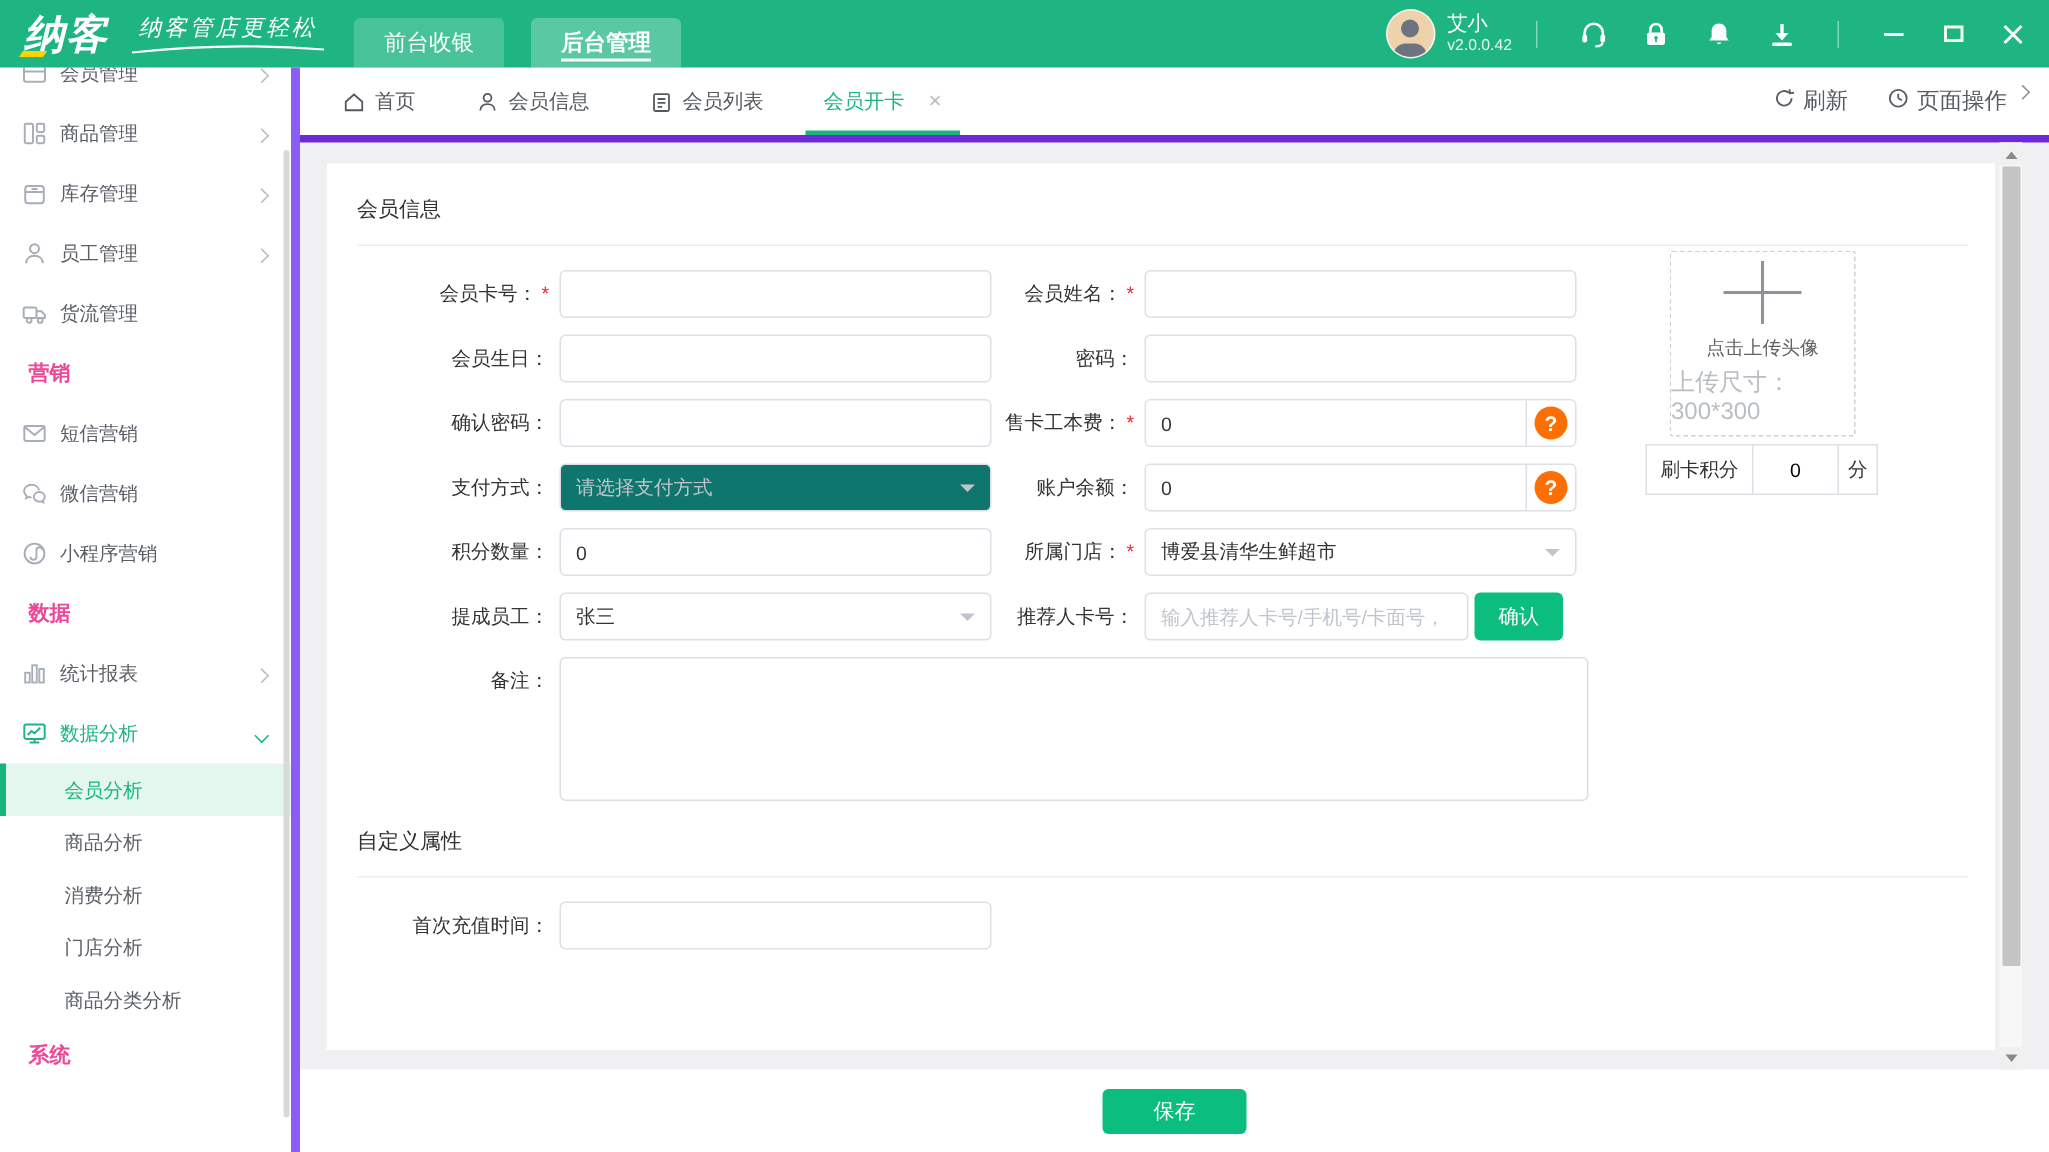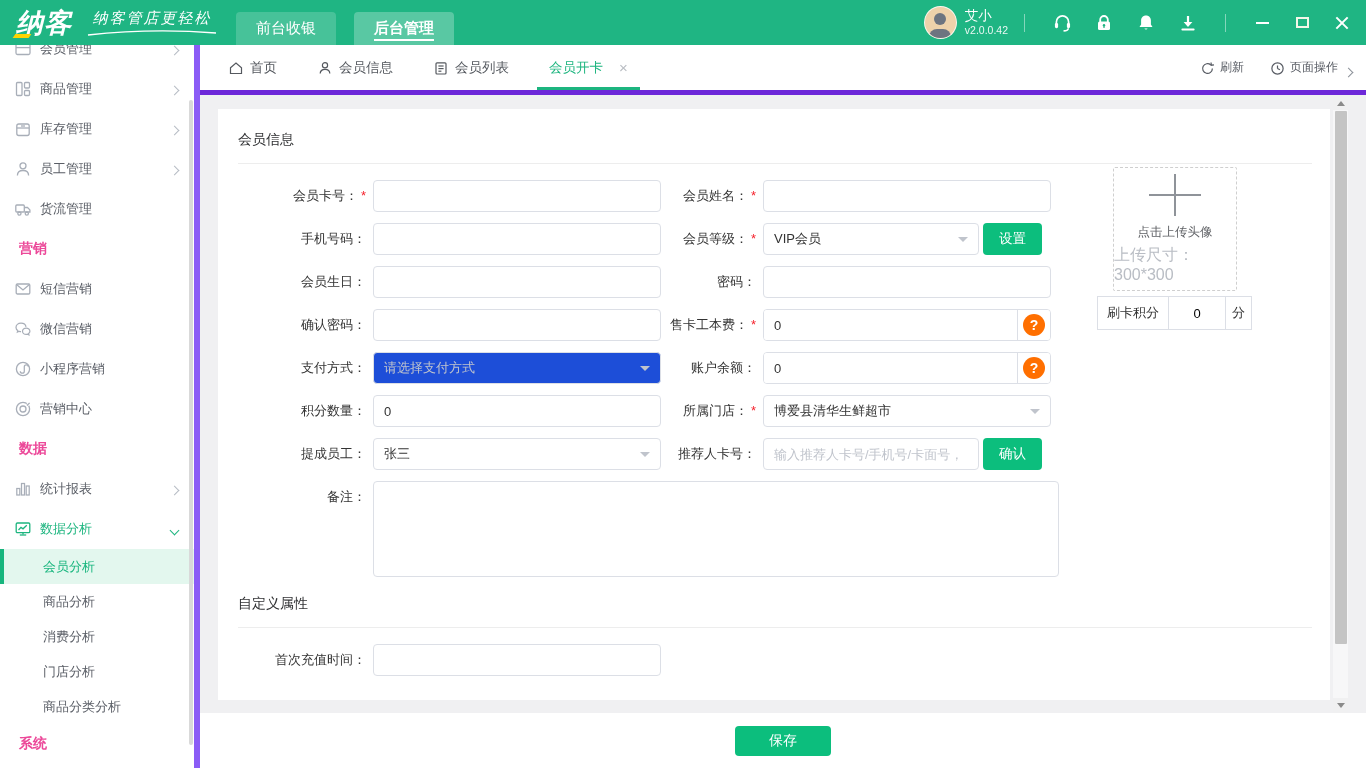--- a/index.html
+++ b/index.html
@@ -50,21 +50,21 @@
 
   .main { flex:1; display:flex; flex-direction:column; min-width:0; }
 
   
   .tabbar { height:50px; background:#fff; border-bottom:5px solid #6d28d9; display:flex; align-items:center; padding-left:28px; flex-shrink:0; }
   .tab { height:100%; display:flex; align-items:center; gap:6px; margin-right:40px; color:#55595f; cursor:pointer; position:relative; font-size:13.5px; }
   .tab.active { color:#1db57f; }
   .tab.active::after { content:''; position:absolute; left:-12px; right:-12px; bottom:0; height:3px; background:#1cb57f; }
   .tab .close { color:#b9bdc3; font-size:15px; margin-left:10px; cursor:pointer; }
   .tab-actions { margin-left:auto; display:flex; align-items:center; gap:26px; padding-right:14px; color:#575b63; }
-  .tab-action { display:flex; align-items:flex-end; gap:5px; cursor:pointer; font-size:12px; }
+  .tab-action { display:flex; align-items:flex-start; gap:5px; cursor:pointer; font-size:15px; }
   .chev-r { display:inline-block; width:7px; height:7px; border-right:1.6px solid #8b9098; border-bottom:1.6px solid #8b9098; transform:rotate(-45deg); margin-left:2px; }
 
   
   .content { flex:1; padding:14px 36px 13px 18px; position:relative; min-height:0; }
   .panel { background:#fff; height:100%; padding:22px 0 0 20px; position:relative; overflow:hidden; }
   .sec-title { font-size:14px; color:#303133; }
   .divider { height:1px; background:#ededed; margin:14px 18px 16px 0; }
 
   .frow { display:flex; align-items:center; margin-bottom:11px; }
   .frow.top { align-items:flex-start; }
@@ -72,21 +72,21 @@
   .flabel2 { width:95px; text-align:right; color:#333; flex-shrink:0; }
   .frow.top .flabel { padding-top:7px; }
   .req { color:#f5222d; font-style:normal; margin-left:3px; }
   .fld { margin-left:7px; }
   .inp { width:288px; height:32px; border:1px solid #dcdfe6; border-radius:4px; padding:0 10px; font-size:13px; color:#333; background:#fff; outline:none; font-family:inherit; }
   .inp::placeholder { color:#c0c4cc; }
   .inp.w216 { width:216px; }
   .sel { width:288px; height:32px; border:1px solid #dcdfe6; border-radius:4px; padding:0 10px; background:#fff; display:flex; align-items:center; cursor:pointer; }
   .sel.w216 { width:216px; }
   .sel .sel-text { flex:1; color:#333; }
-  .sel.disabled { background:#1d4ed8; cursor:not-allowed; }
+  .sel.disabled { background:#0f766e; cursor:not-allowed; }
   .sel.disabled .sel-text { color:#c0c4cc; }
   .caret { width:0; height:0; border:5px solid transparent; border-top-color:#c0c4cc; margin-top:6px; }
   .grp { display:flex; width:288px; border:1px solid #dcdfe6; border-radius:4px; height:32px; overflow:hidden; }
   .grp input { flex:1; border:none; outline:none; padding:0 10px; font-size:13px; color:#333; font-family:inherit; }
   .grp .addon { width:33px; border-left:1px solid #dcdfe6; display:flex; align-items:center; justify-content:center; background:#fff; }
   .help { width:22px; height:22px; border-radius:50%; background:#ff6f00; color:#fff; font-weight:bold; font-size:14px; display:flex; align-items:center; justify-content:center; cursor:pointer; }
   .btn-green { height:32px; padding:0 16px; background:#0cbe7d; color:#fff; border:none; border-radius:4px; font-size:13.5px; margin-left:4px; cursor:pointer; font-family:inherit; }
   .ta { width:686px; height:96px; border:1px solid #dcdfe6; border-radius:4px; padding:6px 10px; resize:none; outline:none; font-family:inherit; font-size:13px; }
 
   .upload-box { position:absolute; top:58px; left:895px; width:124px; height:124px; border:1px dashed #cfcfcf; border-radius:2px; display:flex; flex-direction:column; align-items:center; justify-content:center; cursor:pointer; background:#fff; }
@@ -277,31 +277,20 @@
         </div>
         <div class="m-item">
           <span class="micon">
               <svg width="18" height="18" viewBox="0 0 18 18">
                 <circle cx="9" cy="9" r="6.6" fill="none" stroke="#a8aeb8" stroke-width="1.3"></circle>
                 <path d="M6.3,11.2 a2,2 0 0 0 4,0 v-4.4 a2,2 0 0 1 4,0" fill="none" stroke="#a8aeb8" stroke-width="1.25"></path>
               </svg>
             </span>
           <span>小程序营销</span>
         </div>
-        <div class="m-item">
-          <span class="micon">
-              <svg width="18" height="18" viewBox="0 0 18 18">
-                <circle cx="9" cy="9" r="6.6" fill="none" stroke="#a8aeb8" stroke-width="1.3"></circle>
-                <circle cx="9" cy="9" r="3" fill="none" stroke="#a8aeb8" stroke-width="1.3"></circle>
-                <line x1="13.2" y1="3.2" x2="15.4" y2="5.2" stroke="#fff" stroke-width="2.4"></line>
-                <path d="M13,5.5 l2.6,-2.6" stroke="#a8aeb8" stroke-width="1.3" fill="none"></path>
-              </svg>
-            </span>
-          <span>营销中心</span>
-        </div>
         <div class="m-section">
           <span>数据</span>
         </div>
         <div class="m-item">
           <span class="micon">
               <svg width="18" height="18" viewBox="0 0 18 18">
                 <rect x="2.8" y="8.5" width="3" height="6.5" fill="none" stroke="#a8aeb8" stroke-width="1.25"></rect>
                 <rect x="7.5" y="3.5" width="3" height="11.5" fill="none" stroke="#a8aeb8" stroke-width="1.25"></rect>
                 <rect x="12.2" y="6" width="3" height="9" fill="none" stroke="#a8aeb8" stroke-width="1.25"></rect>
               </svg>
@@ -396,30 +385,20 @@
           <div class="sec-title">会员信息</div>
           <div class="divider"></div>
 
           <div class="frow">
             <span class="flabel"><span>会员卡号：</span><i class="req">*</i></span>
             <input class="inp fld" style="">
             <span class="flabel2"><span>会员姓名：</span><i class="req">*</i></span>
             <input class="inp fld" style="">
           </div>
 
-          <div class="frow">
-            <span class="flabel"><span>手机号码：</span></span>
-            <input class="inp fld" style="">
-            <span class="flabel2"><span>会员等级：</span><i class="req">*</i></span>
-            <div class="sel w216 fld">
-              <span class="sel-text">VIP会员</span>
-              <span class="caret"></span>
-            </div>
-            <button class="btn-green">设置</button>
-          </div>
 
           <div class="frow">
             <span class="flabel"><span>会员生日：</span></span>
             <input class="inp fld" style="">
             <span class="flabel2"><span>密码：</span></span>
             <input class="inp fld" style="">
           </div>
 
           <div class="frow">
             <span class="flabel"><span>确认密码：</span></span>

